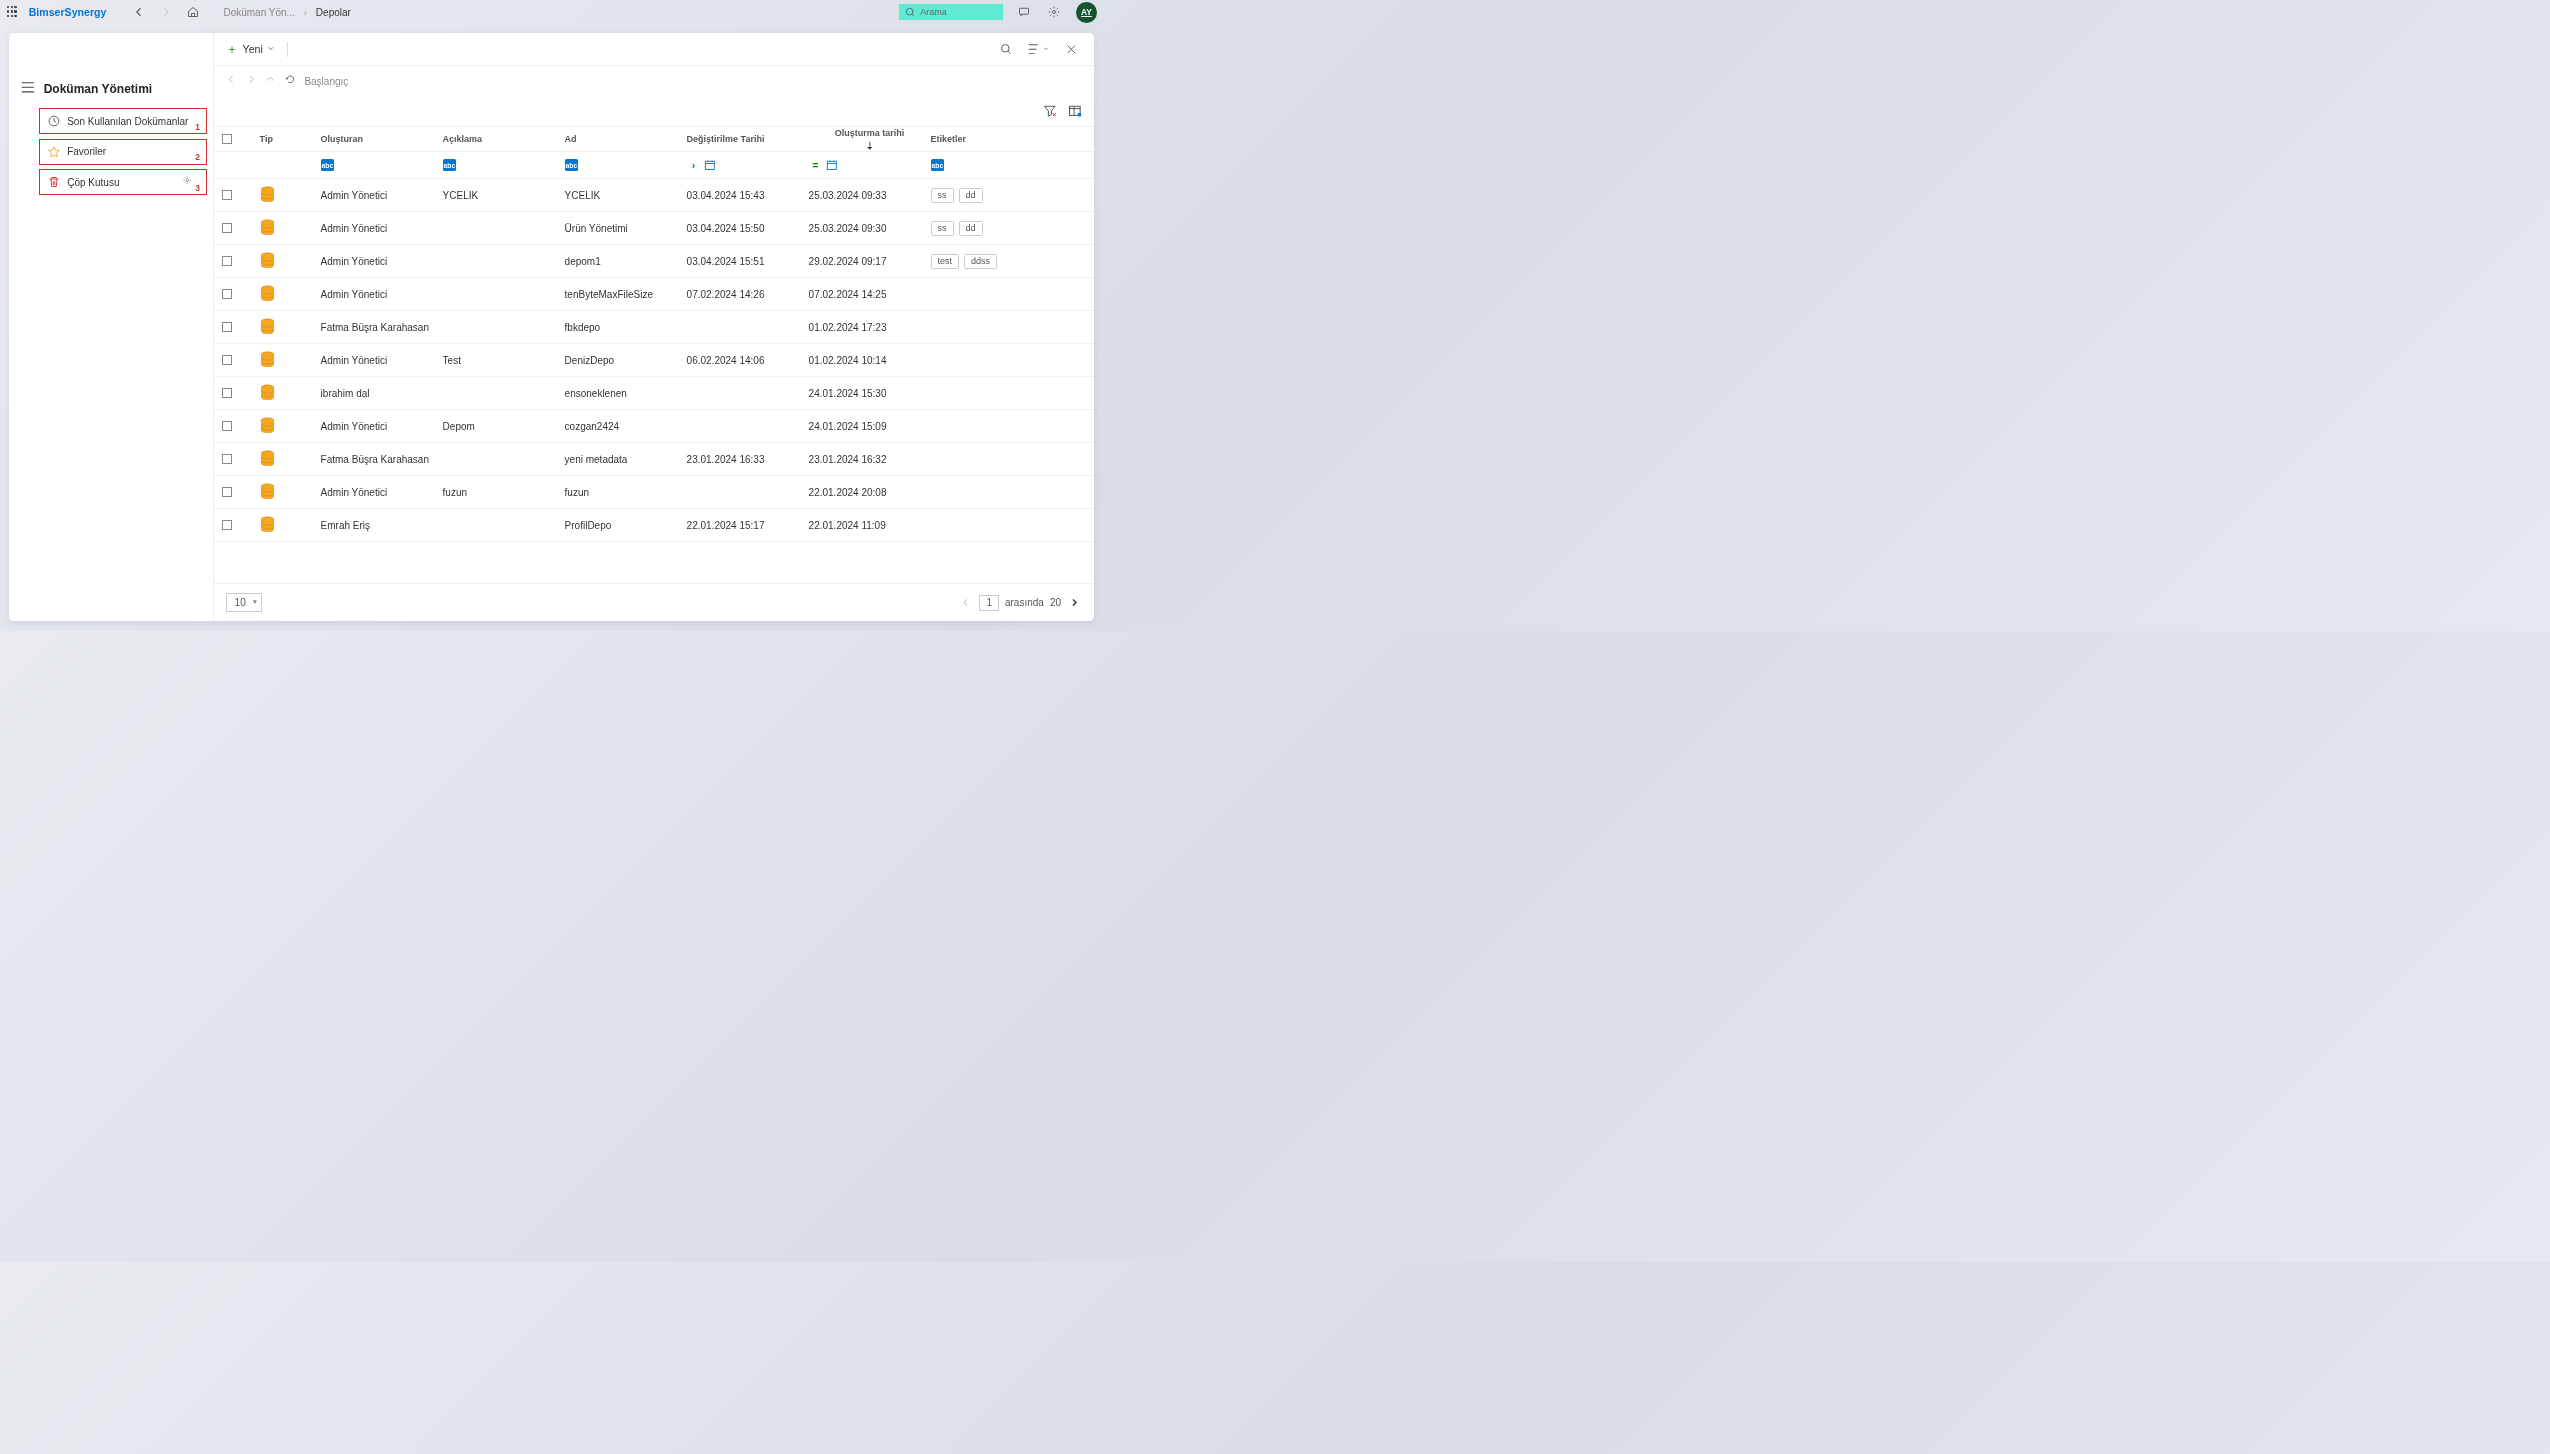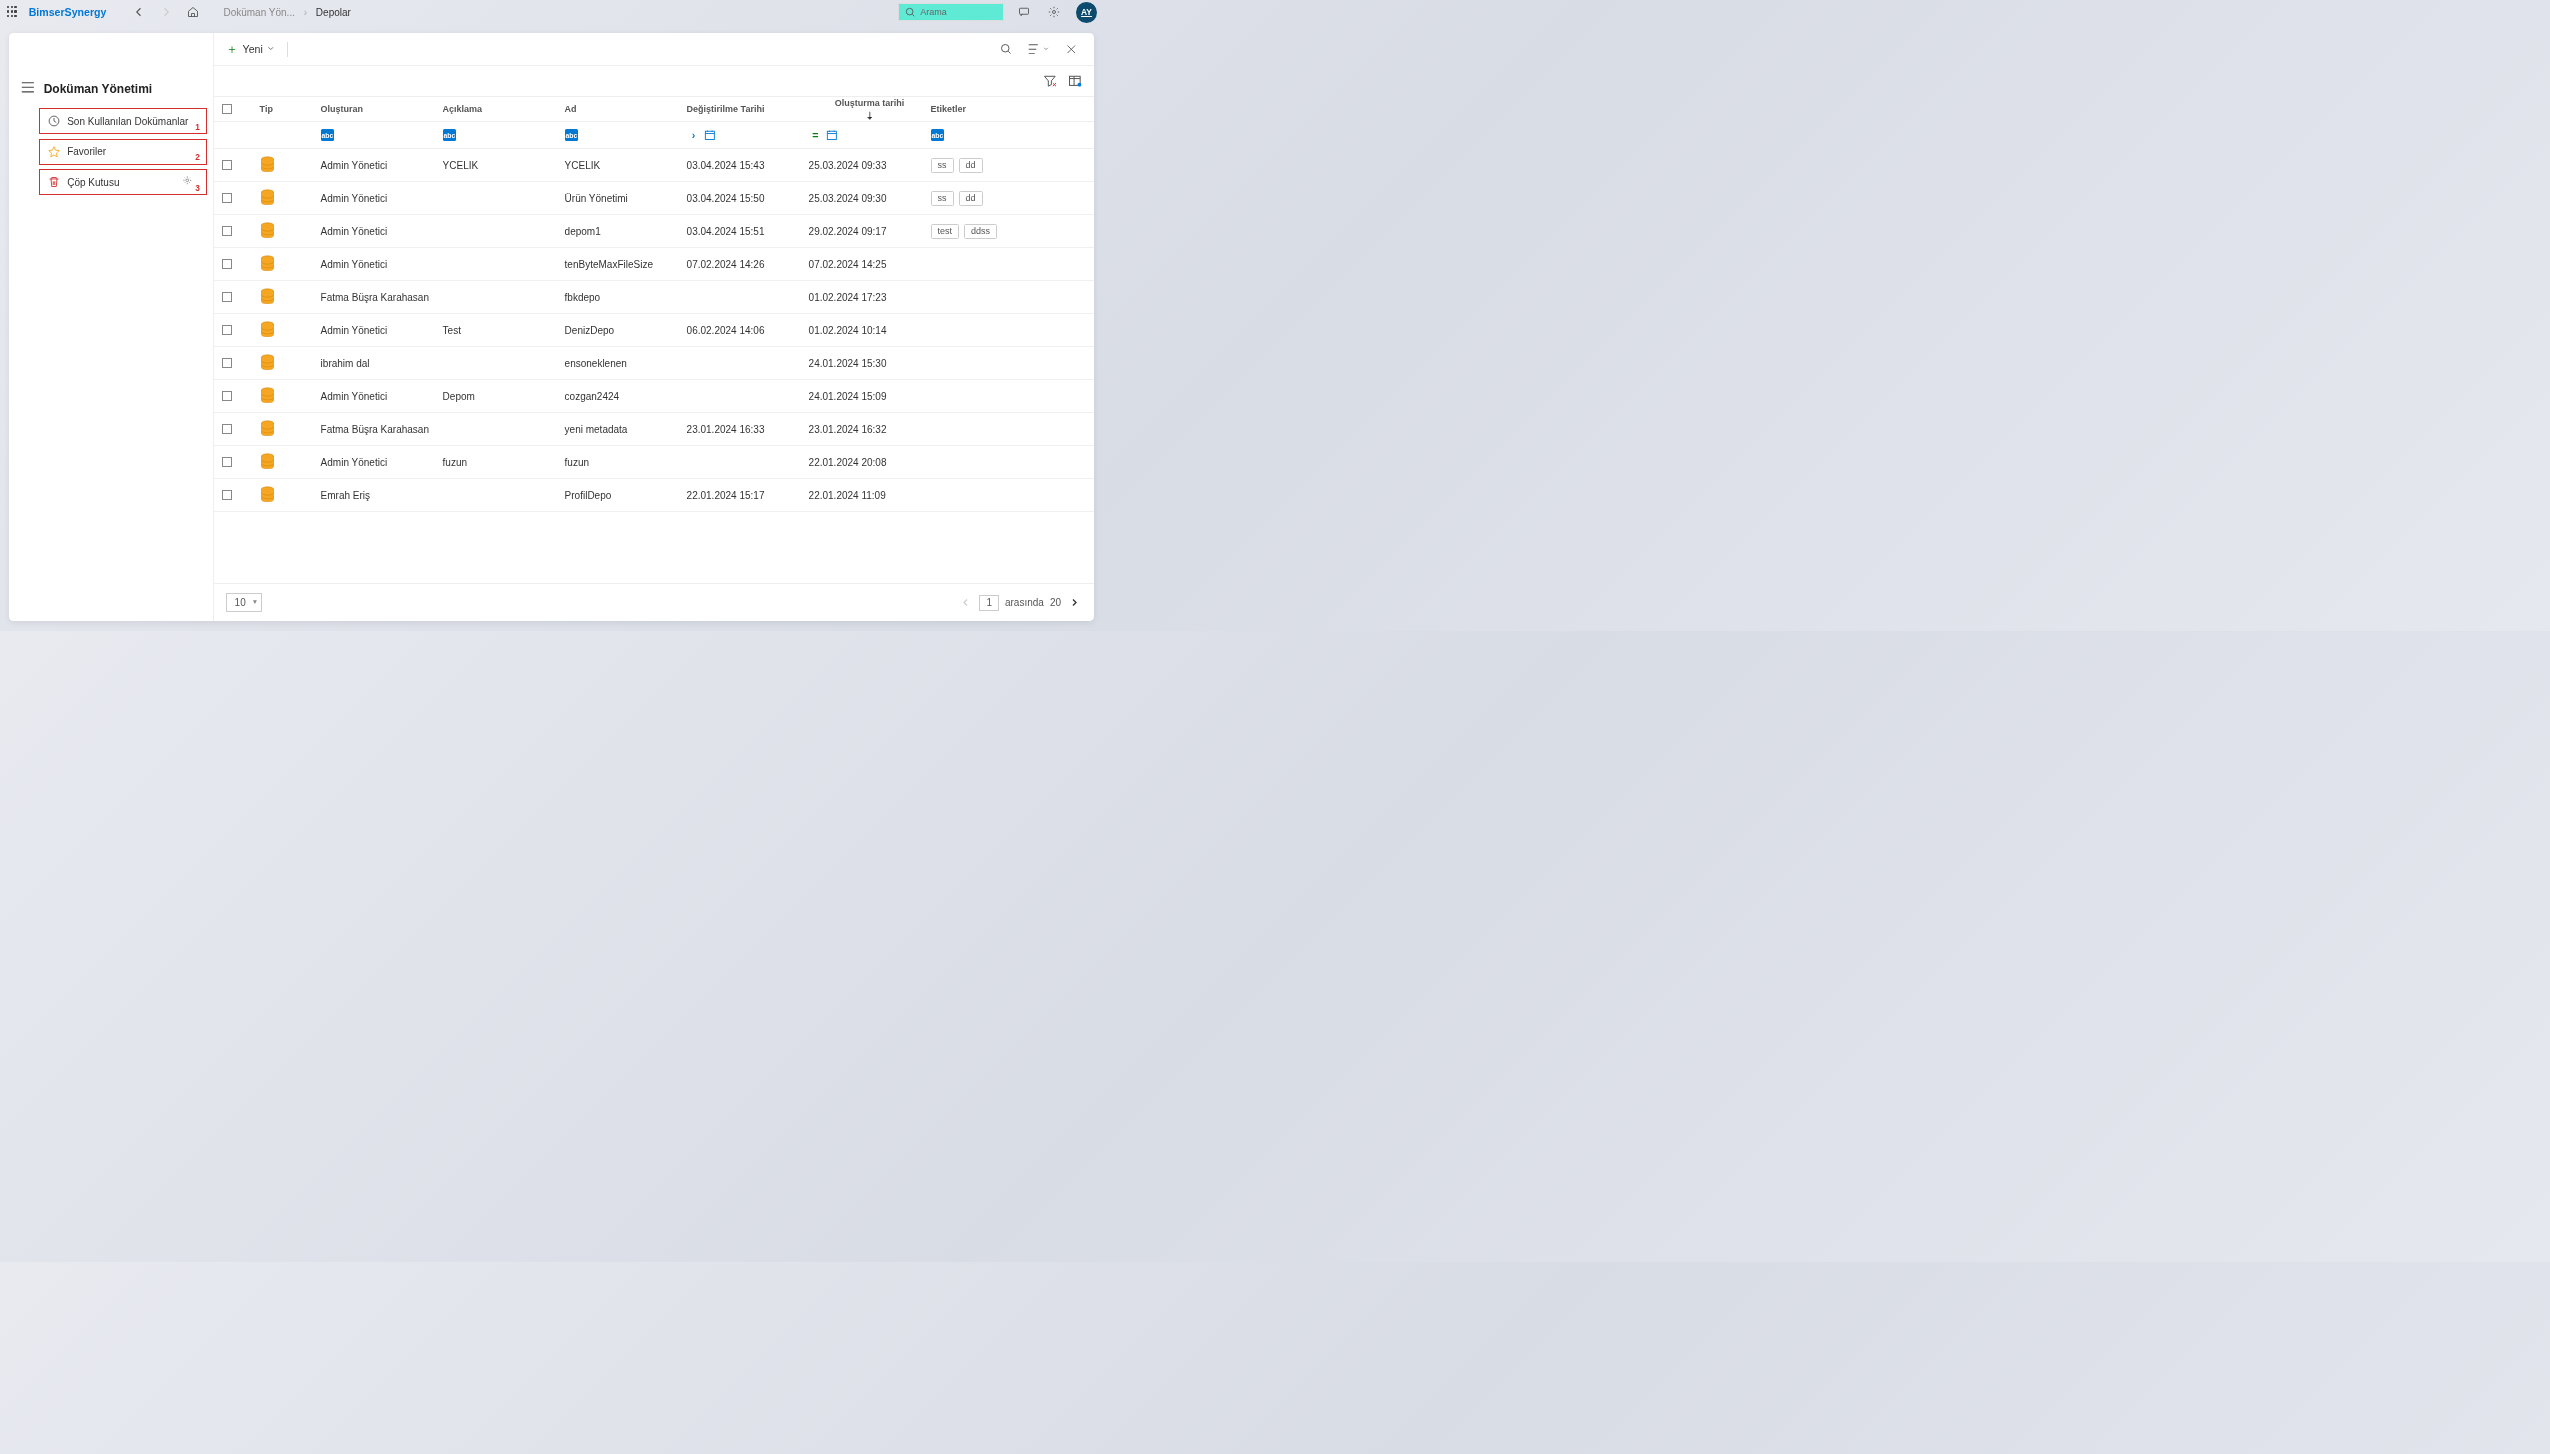--- a/index.html
+++ b/index.html
@@ -12,21 +12,21 @@
 .nav-arrow.disabled { color:#ccc; }
 .home-icon { width:18px; height:18px; display:flex; align-items:center; justify-content:center; cursor:pointer; color:#555; }
 .crumb { font-size:10px; color:#888; margin-left:12px; }
 .crumb .sep { margin:0 6px; color:#aaa; }
 .crumb .current { color:#333; }
 .spacer { flex:1; }
 .search-box { display:flex; align-items:center; background:#5eead4; border:0.8px solid #ddd; border-radius:1.5px; padding:1.5px 6px; width:106px; height:18px; }
 .search-box svg { width:10.6px; height:10.6px; color:#555; }
 .search-box span { font-size:9px; color:#666; margin-left:4.6px; }
 .icon-btn { width:21px; height:21px; display:flex; align-items:center; justify-content:center; cursor:pointer; color:#555; }
-.avatar { width:21px; height:21px; border-radius:50%; background:#0c4a6e; color:#fff; font-size:8.4px; font-weight:600; display:flex; align-items:center; justify-content:center; margin-left:3px;text-decoration:underline; }
+.avatar { width:21px; height:21px; border-radius:50%; background:#14532d; color:#fff; font-size:8.4px; font-weight:600; display:flex; align-items:center; justify-content:center; margin-left:3px;text-decoration:underline; }
 .main-wrap { display:flex; margin:9px; height:calc(100% - 43px); background:#fff; border-radius:4.6px; box-shadow:0 1.5px 6px rgba(0,0,0,0.08); overflow:hidden; }
 .sidebar { width:205px; border-right:0.8px solid #eee; padding:9px 6px; }
 .sb-head { display:flex; align-items:center; gap:9px; padding:3px 6px 12px;margin-top:37px; }
 .hamburger { cursor:pointer; color:#444; }
 .sb-title { font-size:12px; font-weight:600; color:#222; }
 .sb-item { display:flex; align-items:center; padding:6px 7.6px; border:1.5px solid #d32f2f; margin-bottom:4.6px; position:relative; cursor:pointer;margin-left:24px; }
 .sb-item svg { width:12px; height:12px; margin-right:7.6px; }
 .sb-item .txt { font-size:10px; color:#333; flex:1; }
 .sb-item .num { position:absolute; right:6px; bottom:1.5px; font-size:8.4px; color:#d32f2f; font-weight:600; }
 .sb-item .gear { position:absolute; right:6px; top:4.6px; width:10.6px; height:10.6px; color:#666; }
@@ -184,20 +184,35 @@
             </svg>
           </div>
         <div class="icon-btn">
             <svg width="10.6" height="10.6" viewBox="0 0 14 14" stroke="#666" stroke-width="1.3">
               <path d="M2 2l10 10M12 2L2 12"></path>
             </svg>
           </div>
       </div>
     </div>
 
+    <div class="navrow">
+      <div><svg viewBox="0 0 16 16" fill="none" stroke="#bbb" stroke-width="1.5">
+            <path d="M10 3l-5 5 5 5"></path>
+          </svg></div>
+      <div><svg viewBox="0 0 16 16" fill="none" stroke="#bbb" stroke-width="1.5">
+            <path d="M6 3l5 5-5 5"></path>
+          </svg></div>
+      <div><svg viewBox="0 0 16 16" fill="none" stroke="#bbb" stroke-width="1.5">
+            <path d="M3 10l5-5 5 5"></path>
+          </svg></div>
+      <div><svg viewBox="0 0 16 16" fill="none" stroke="#555" stroke-width="1.3">
+            <path d="M3 8a5 5 0 1 1 2 4M3 8l-2-2M3 8l2-2"></path>
+          </svg></div>
+      <span class="label">Başlangıç</span>
+    </div>
 
     <div class="filterbar">
       <svg viewBox="0 0 18 18" fill="none" stroke="#555" stroke-width="1.3">
           <path d="M2 3h14l-5 6v5l-4 2v-7z"></path>
           <path d="M13 12l4 4M17 12l-4 4" stroke="#d32f2f"></path>
         </svg>
       <svg viewBox="0 0 18 18" fill="none" stroke="#555" stroke-width="1.3">
           <rect x="2" y="3" width="14" height="12"></rect>
           <path d="M2 6h14M8 3v12"></path>
           <circle cx="15" cy="14" r="2.5" fill="#0078d4" stroke="none"></circle>

